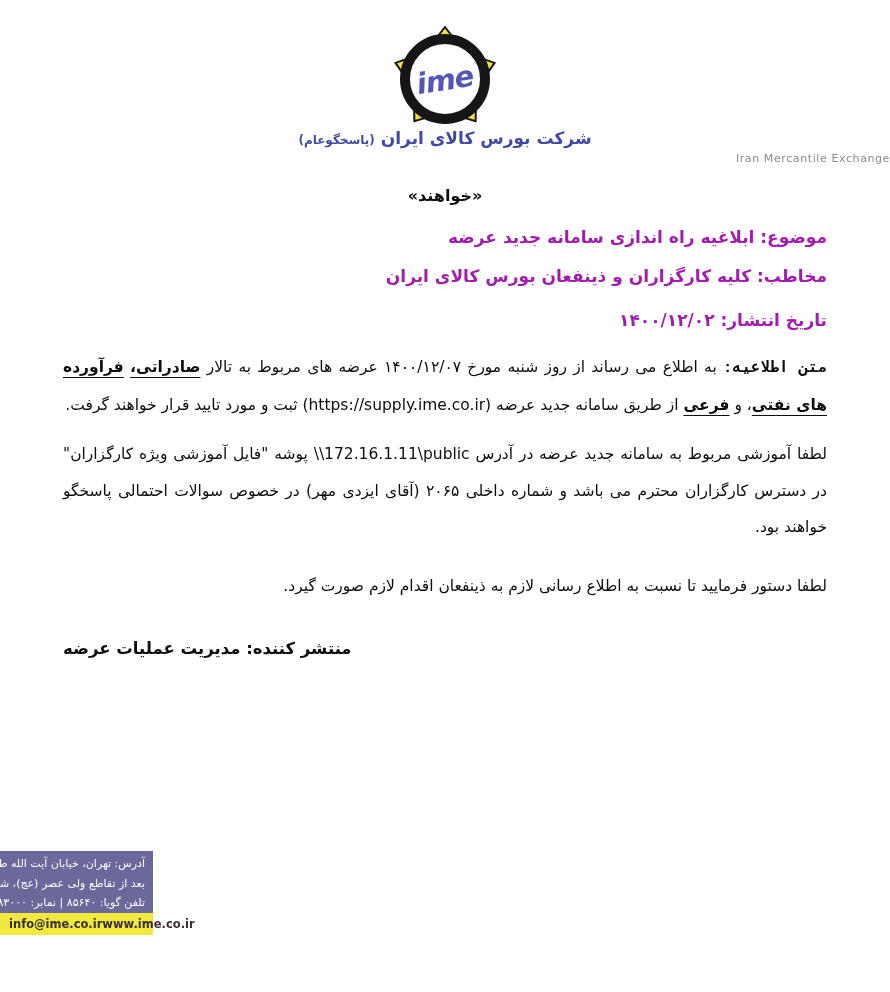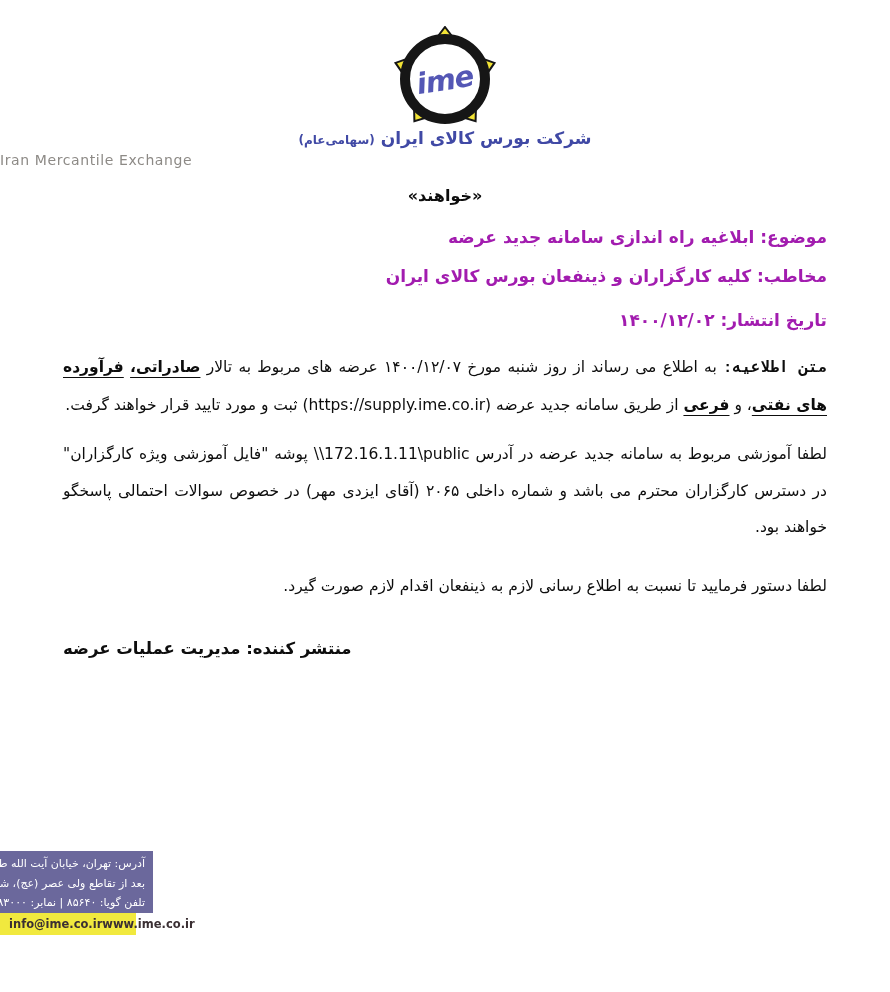--- a/index.html
+++ b/index.html
@@ -16,21 +16,21 @@
   
   .logo-wrap { position: absolute; top: 26px; left: 50%; transform: translateX(-50%); width: 112px; height: 104px; }
   .company-fa {
     position: absolute; top: 128px; left: 0; right: 0;
     text-align: center; direction: rtl;
     font-size: 17px; font-weight: bold; color: #4049a5;
   }
   .company-fa .suffix { font-size: 12px; font-weight: bold; color: #4049a5; }
   .company-en {
     position: absolute; top: 152px; left: 0; right: 0;
-    text-align: left; font-size: 14px; color: #8d8a86; letter-spacing: 0.6px;
+    text-align: right; font-size: 11px; color: #8d8a86; letter-spacing: 0.6px;
   }
   .notice-title {
     position: absolute; top: 186px; left: 0; right: 0;
     text-align: center; direction: rtl;
     font-size: 16px; font-weight: bold; color: #0d0d0d;
   }
 
   
   .meta {
     position: absolute; top: 224px; right: 63px; left: 63px;
@@ -60,21 +60,21 @@
 
   
   .footer-address {
     position: absolute; left: 0; top: 851px; width: 153px; height: 62px;
     background: #6b689c; color: #ffffff;
     direction: rtl; text-align: right;
     padding: 3px 8px 0 6px;
   }
   .footer-address .addr-line { font-size: 11px; line-height: 19.5px; white-space: nowrap; }
   .footer-contact {
-    position: absolute; left: 0; top: 913px; width: 136px; height: 22px;
+    position: absolute; left: 0; top: 913px; width: 153px; height: 22px;
     background: #f1e93e; color: #3a2f33;
     display: flex; align-items: center; justify-content: space-between;
     direction: ltr; padding: 0 9px;
     font-size: 11.5px; font-weight: bold;
   }
 </style>
 </head>
 <body>
 
 <div class="page">
@@ -82,21 +82,21 @@
   <div class="logo-wrap">
     <svg width="112" height="104" viewBox="0 0 110 104">
       <polygon points="55,1 74.4,26.3 104.5,36.9 86.4,63.2 85.6,95.1 55,86 24.4,95.1 23.6,63.2 5.5,36.9 35.6,26.3" fill="#f2e335" stroke="#161616" stroke-width="2"></polygon>
       <circle cx="55" cy="53" r="40" fill="#ffffff" stroke="#161616" stroke-width="10"></circle>
       <text x="55" y="64" text-anchor="middle" font-family="DejaVu Sans, sans-serif" font-size="29" font-weight="bold" font-style="italic" fill="#5457b5" transform="rotate(-9 55 55)" letter-spacing="-1">ime</text>
     </svg>
   </div>
 
   <div class="company-fa">
     <span>شرکت بورس کالای ایران</span>
-    <span class="suffix">(سهامی‌عام)</span>
+    <span class="suffix">(پاسخگو‌عام)</span>
   </div>
   <div class="company-en">Iran Mercantile Exchange</div>
 
   <div class="notice-title">«خواهند»</div>
 
   <div class="meta">
     <div class="line">موضوع: ابلاغیه راه اندازی سامانه جدید عرضه</div>
     <div class="line">مخاطب: کلیه کارگزاران و ذینفعان بورس کالای ایران</div>
     <div class="line date-line">تاریخ انتشار: ۱۴۰۰/۱۲/۰۲</div>
   </div>

